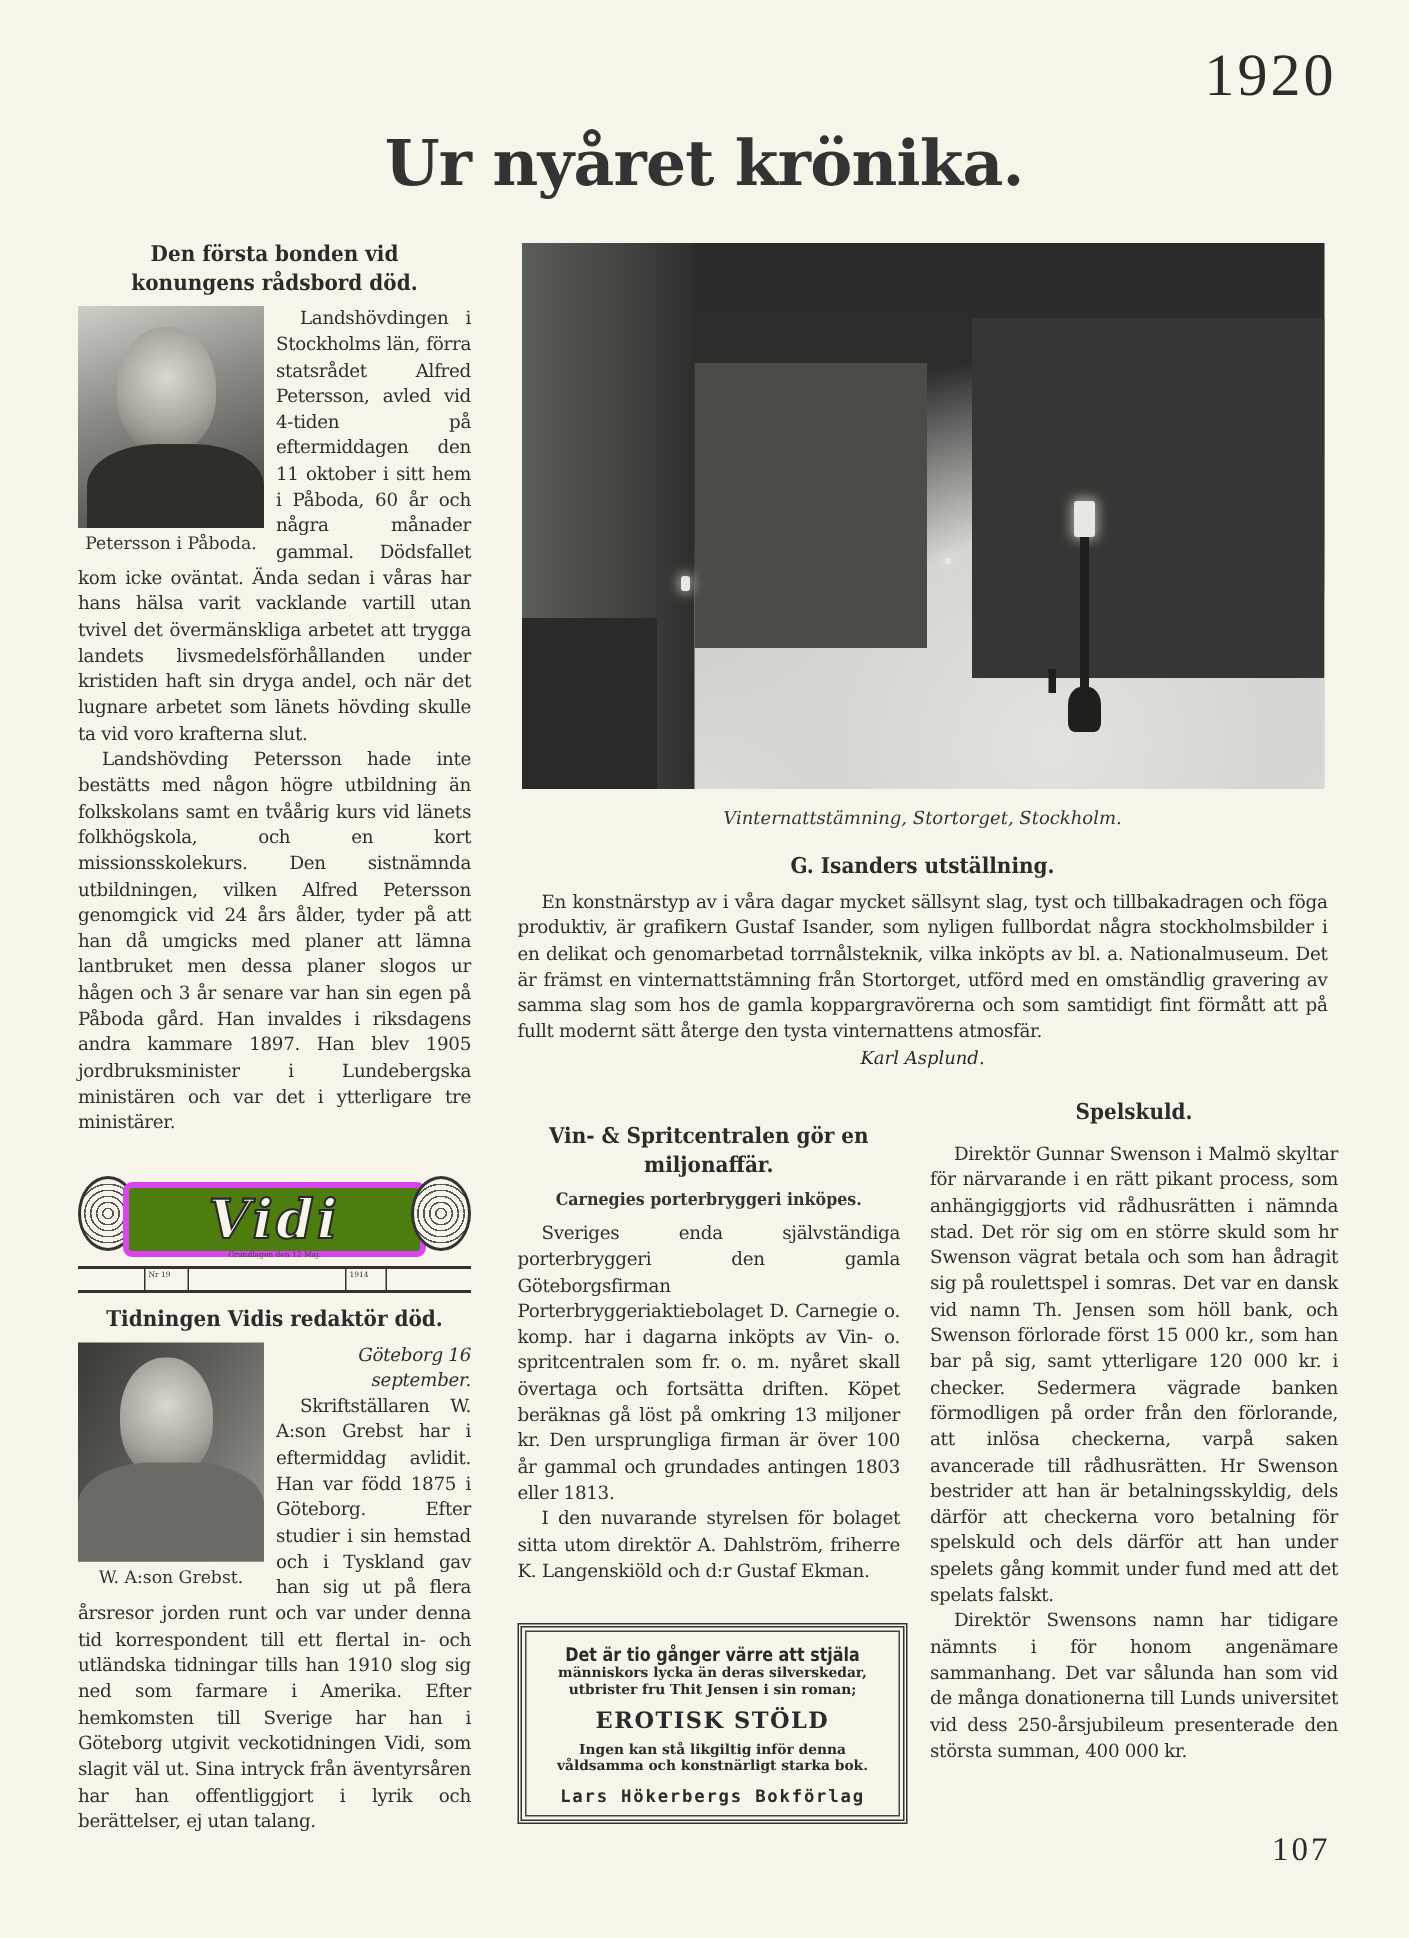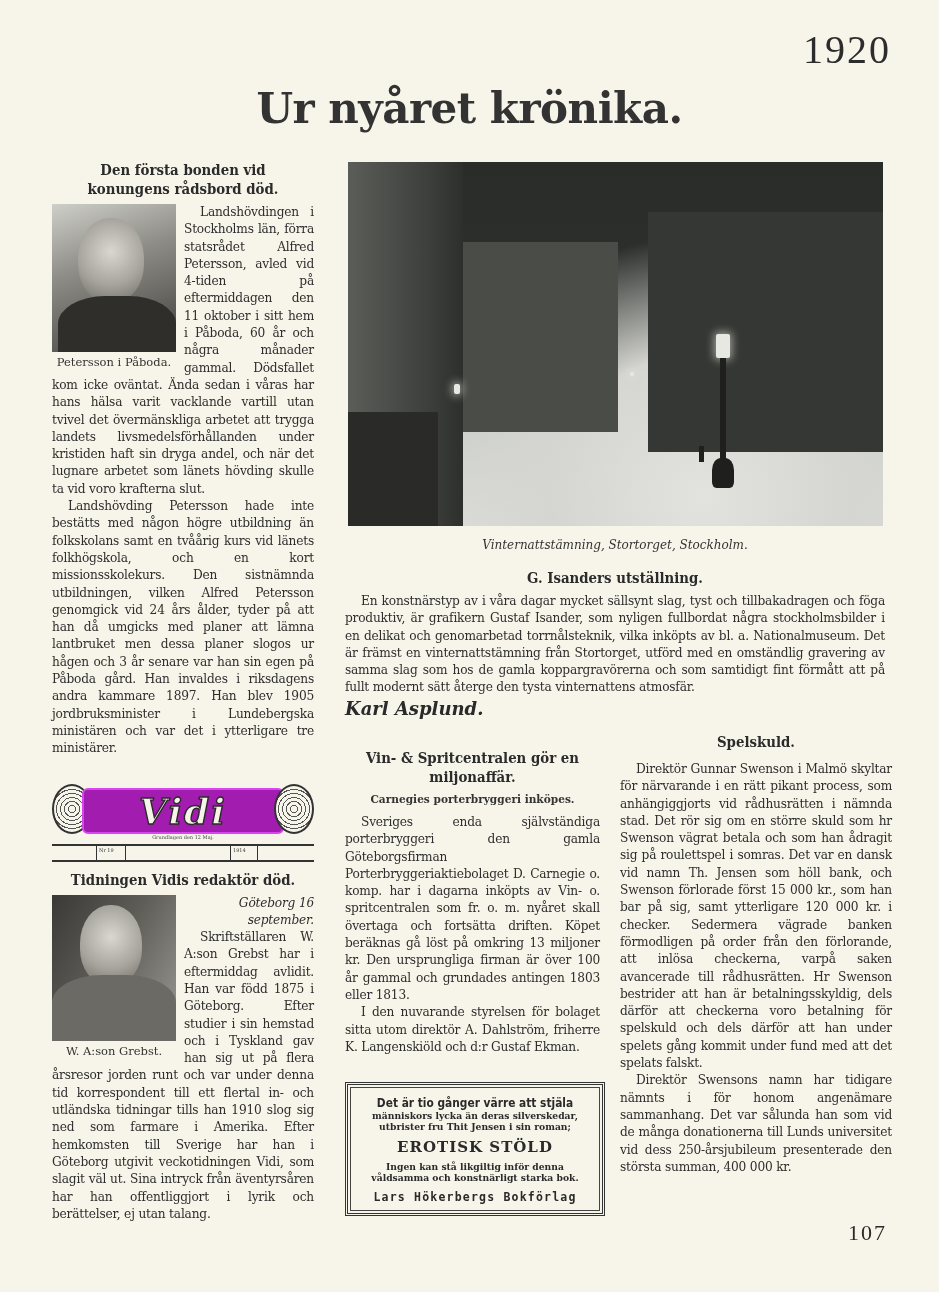--- a/index.html
+++ b/index.html
@@ -58,21 +58,21 @@
   }
   .caption-i {
     font-size: 11.5px; text-align: center; color: #333;
     margin-top: 3px; white-space: nowrap;
   }
   .vidi-banner {
     width: 262px; height: 78px; margin: 26px 0 8px 0; position: relative;
   }
   .scroll {
     position: absolute; left: 30px; right: 30px; top: 4px; height: 42px;
-    border: 2px solid #d946ef; border-radius: 6px; background: #a21caf;
+    border: 4px solid #d946ef; border-radius: 6px; background: #4d7c0f;
     display: flex; align-items: center; justify-content: center;
   }
   .vidi-text {
     font-family: "DejaVu Serif", serif; font-style: italic; font-weight: bold;
     font-size: 36px; color: #f7f5ea; -webkit-text-stroke: 1.4px #2a2a2a;
     letter-spacing: 2px;
   }
   .rose {
     position: absolute; top: 0; width: 36px; height: 46px;
     border: 2px solid #333; border-radius: 50%;
@@ -95,21 +95,21 @@
       linear-gradient(to bottom, #2a2c2a 0%, #2f312f 55%, #545753 62%, #c9cbc6 66%, #dcddd8 100%);
     overflow: hidden;
   }
   .bldg { position: absolute; }
   .lamp-post { position: absolute; background: #1f201e; }
   .lamp-light { position: absolute; background: #e8e8e2; border-radius: 2px; box-shadow: 0 0 8px 2px rgba(230,230,220,0.6); }
   .caption-center {
     position: absolute; left: 345px; width: 540px; top: 538px; text-align: center;
     font-style: italic; font-size: 12px; color: #333;
   }
-  .signature { text-align: left; font-style: italic; font-size: 18px; margin-top: 1px; font-weight: bold; }
+  .signature { text-align: center; font-style: italic; font-size: 12px; margin-top: 1px; }
   .ad {
     margin: 26px 0 0 0; border: 3px double #333; padding: 6px 8px 6px 8px;
     outline: 1px solid #444; outline-offset: -6px; text-align: center;
     width: 238px; margin-left: 0;
   }
   .ad .a1 { font-family: "DejaVu Sans", sans-serif; font-weight: bold; font-size: 12.5px; transform: scaleX(0.85); white-space: nowrap; margin-top: 4px; }
   .ad .a2 { font-family: "DejaVu Serif", serif; font-weight: bold; font-size: 9.2px; line-height: 11px; }
   .ad .a3 { font-family: "DejaVu Serif", serif; font-weight: bold; font-size: 15px; letter-spacing: 1px; margin: 6px 0 5px 0; }
   .ad .a4 { font-family: "DejaVu Serif", serif; font-weight: bold; font-size: 9.2px; line-height: 11px; }
   .ad .a5 { font-family: "DejaVu Sans Mono", monospace; font-weight: bold; font-size: 11.5px; letter-spacing: 1.2px; margin: 7px 0 3px 0; }

